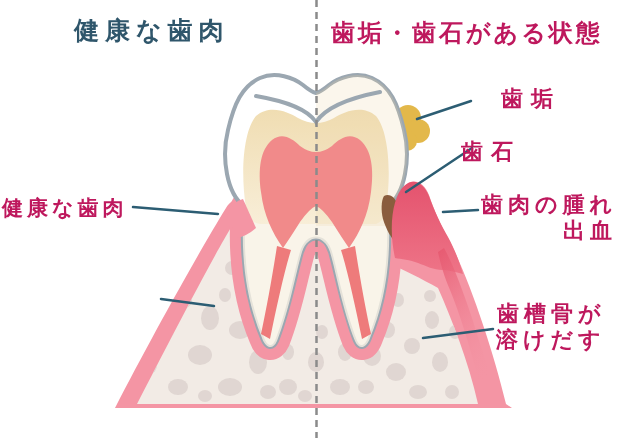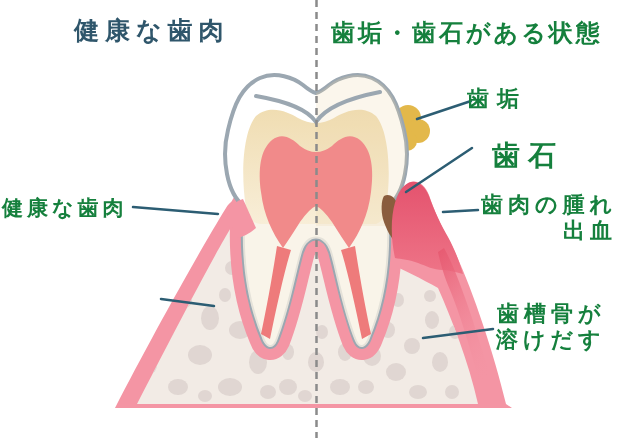--- a/index.html
+++ b/index.html
@@ -3,27 +3,27 @@
 <meta charset="utf-8">
 <style>
   html,body{margin:0;padding:0;background:#fff;}
   #stage{
     position:relative;width:620px;height:438px;background:#ffffff;
     font-family:"Liberation Sans","DejaVu Sans",sans-serif;overflow:hidden;
   }
   #art{position:absolute;left:0;top:0;}
   .lbl{position:absolute;font-weight:bold;white-space:nowrap;text-align:right;}
   .teal{color:#2f566b;}
-  .brown{color:#15803d;}
+  .brown{color:#be185d;}
   #title-left{left:74px;top:14px;font-size:25px;letter-spacing:6px;}
   #title-right{left:331px;top:17px;font-size:24px;letter-spacing:3px;}
   #lbl-healthy-gum{left:2px;top:194px;font-size:21px;letter-spacing:4px;}
   #lbl-healthy-bone{left:2px;top:283px;font-size:21px;letter-spacing:4px;}
-  #lbl-plaque{left:467px;top:84px;font-size:22px;letter-spacing:8px;}
-  #lbl-tartar{left:492px;top:137px;font-size:28px;letter-spacing:8px;}
+  #lbl-plaque{left:501px;top:84px;font-size:22px;letter-spacing:8px;}
+  #lbl-tartar{left:461px;top:137px;font-size:22px;letter-spacing:8px;}
   #lbl-swelling{left:481px;top:192px;font-size:22px;letter-spacing:5px;line-height:1.18;}
   #lbl-boneloss{left:496px;top:301px;font-size:22px;letter-spacing:5px;line-height:1.2;}
   .lbl span{display:block;}
 </style>
 </head>
 <body>
 
 <div id="stage">
 
   <svg id="art" width="620" height="438" viewBox="0 0 620 438">

